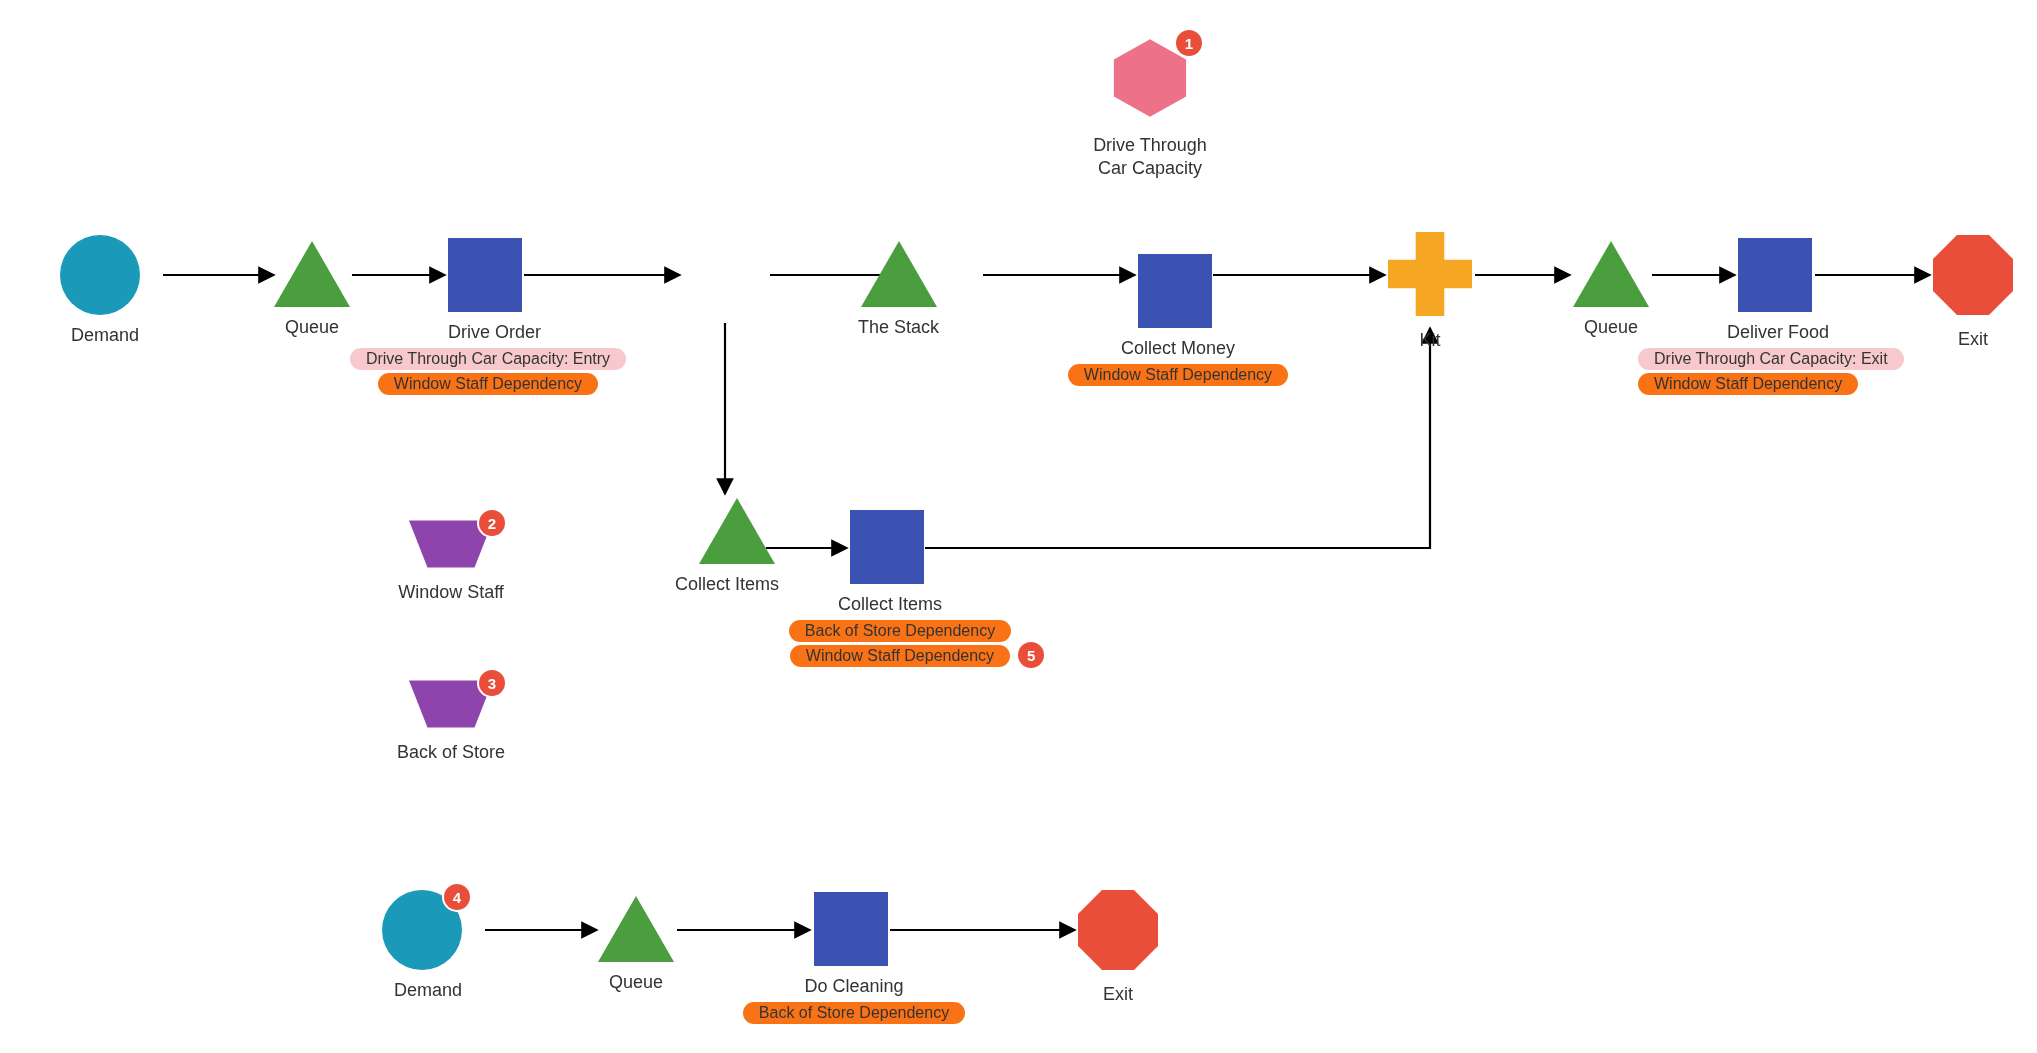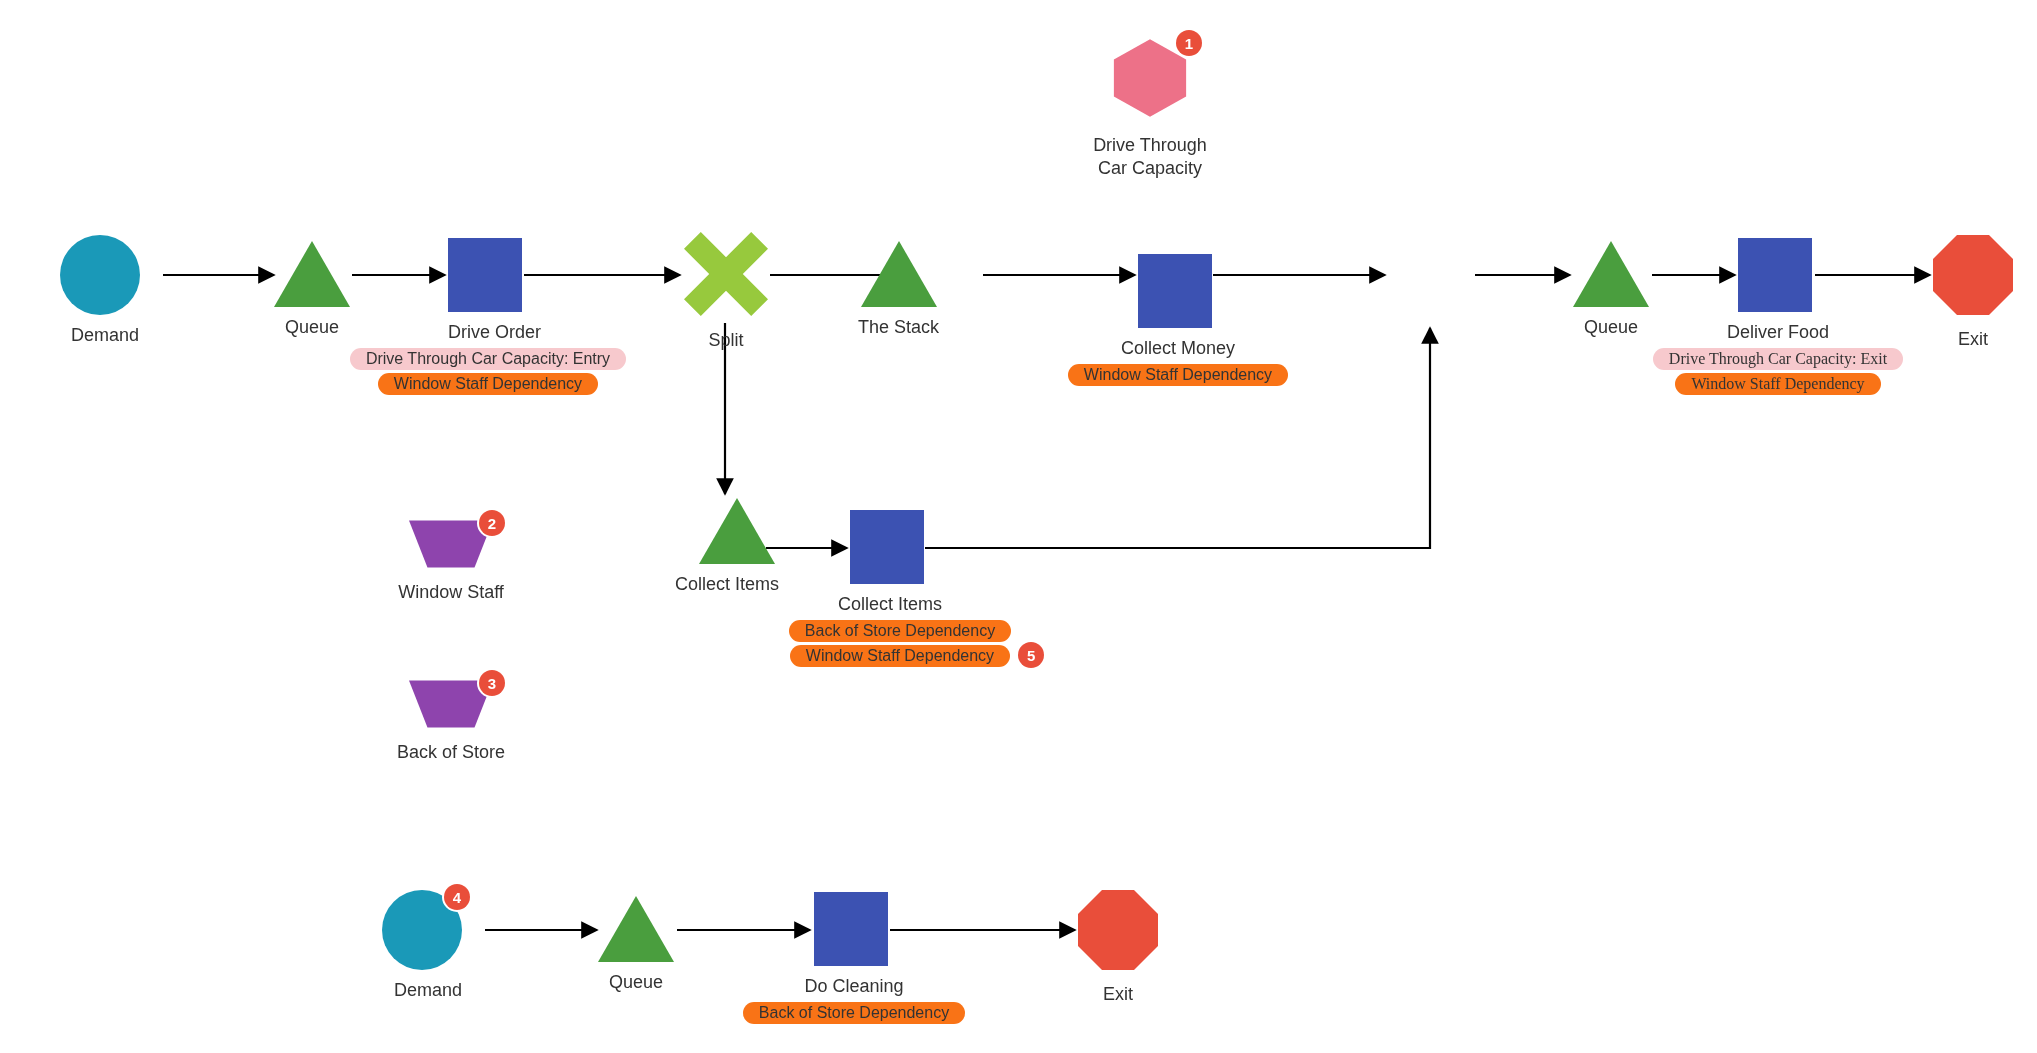--- a/index.html
+++ b/index.html
@@ -152,50 +152,50 @@
 
 <div class="shape-wrap" style="left:448px; top:238px; width:74px;">
   <div class="square"></div>
   <div class="lbl">Drive Order</div>
   <div style="margin-top:2px; margin-left:-110px; width:300px; text-align:center;">
     <span class="tag pink">Drive Through Car Capacity: Entry</span><br>
     <span class="tag purple">Window Staff Dependency</span>
   </div>
 </div>
 
-<div class="shape-wrap" style="left:684px; top:232px; width:84px;">
-  <svg width="84" height="84" viewBox="0 0 100 100" class="splitX">
-    <polygon points="20,0 50,30 80,0 100,20 70,50 100,80 80,100 50,70 20,100 0,80 30,50 0,20" fill="#97c93d"></polygon>
-  </svg>
-  <div class="lbl">Split</div>
-</div>
 
 <div class="shape-wrap" style="left:858px; top:241px;">
   <div class="triangle"></div>
   <div class="lbl">The Stack</div>
 </div>
 
 <div class="shape-wrap" style="left:1138px; top:254px; width:74px;">
   <div class="square"></div>
   <div class="lbl" style="margin-left:-30px; width:140px;">Collect Money</div>
   <div style="margin-top:2px; margin-left:-80px; width:240px; text-align:center;">
     <span class="tag purple">Window Staff Dependency</span>
   </div>
 </div>
 
+<div class="shape-wrap" style="left:1388px; top:232px; width:84px;">
+  <svg width="84" height="84" viewBox="0 0 100 100" class="plus">
+    <polygon points="33,0 67,0 67,33 100,33 100,67 67,67 67,100 33,100 33,67 0,67 0,33 33,33" fill="#f5a623"></polygon>
+  </svg>
+  <div class="lbl">Kit</div>
+</div>
 
 <div class="shape-wrap" style="left:1573px; top:241px;">
   <div class="triangle"></div>
   <div class="lbl">Queue</div>
 </div>
 
 <div class="shape-wrap" style="left:1738px; top:238px; width:74px;">
   <div class="square"></div>
   <div class="lbl" style="margin-left:-25px; width:130px;">Deliver Food</div>
-  <div style="margin-top:2px; margin-left:-100px; width:280px; text-align:center;font-family:Liberation Serif, serif;">
+  <div style="margin-top:2px; margin-left:-100px; width:280px; text-align:left;">
     <span class="tag pink">Drive Through Car Capacity: Exit</span><br>
     <span class="tag purple">Window Staff Dependency</span>
   </div>
 </div>
 
 <div class="shape-wrap" style="left:1933px; top:235px; width:80px;">
   <svg width="80" height="80" viewBox="0 0 100 100" class="octagon">
     <polygon points="30,0 70,0 100,30 100,70 70,100 30,100 0,70 0,30" fill="#e94e3a"></polygon>
   </svg>
   <div class="lbl">Exit</div>

